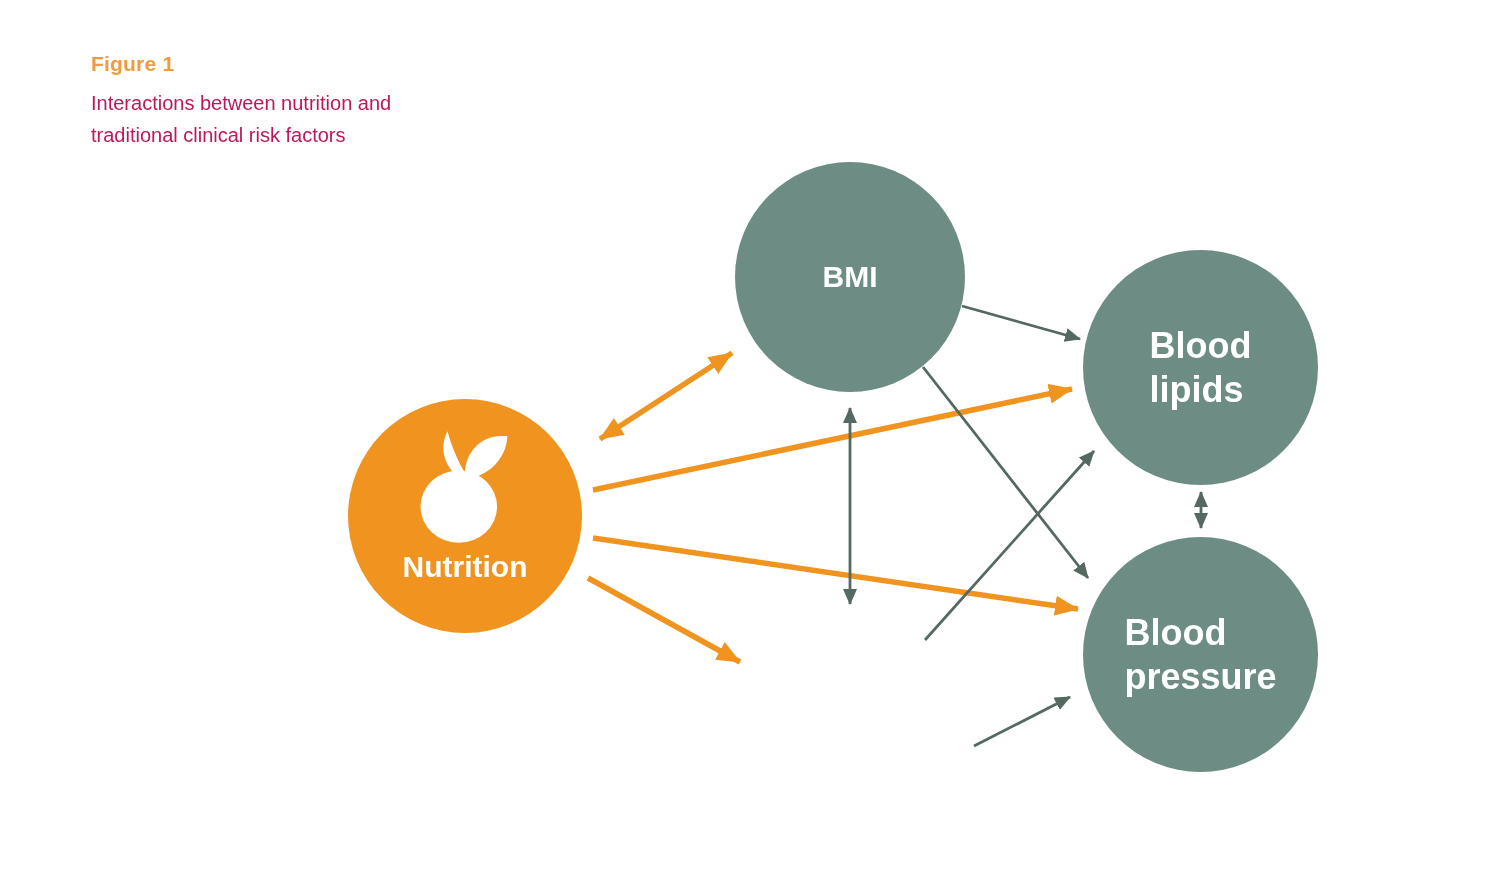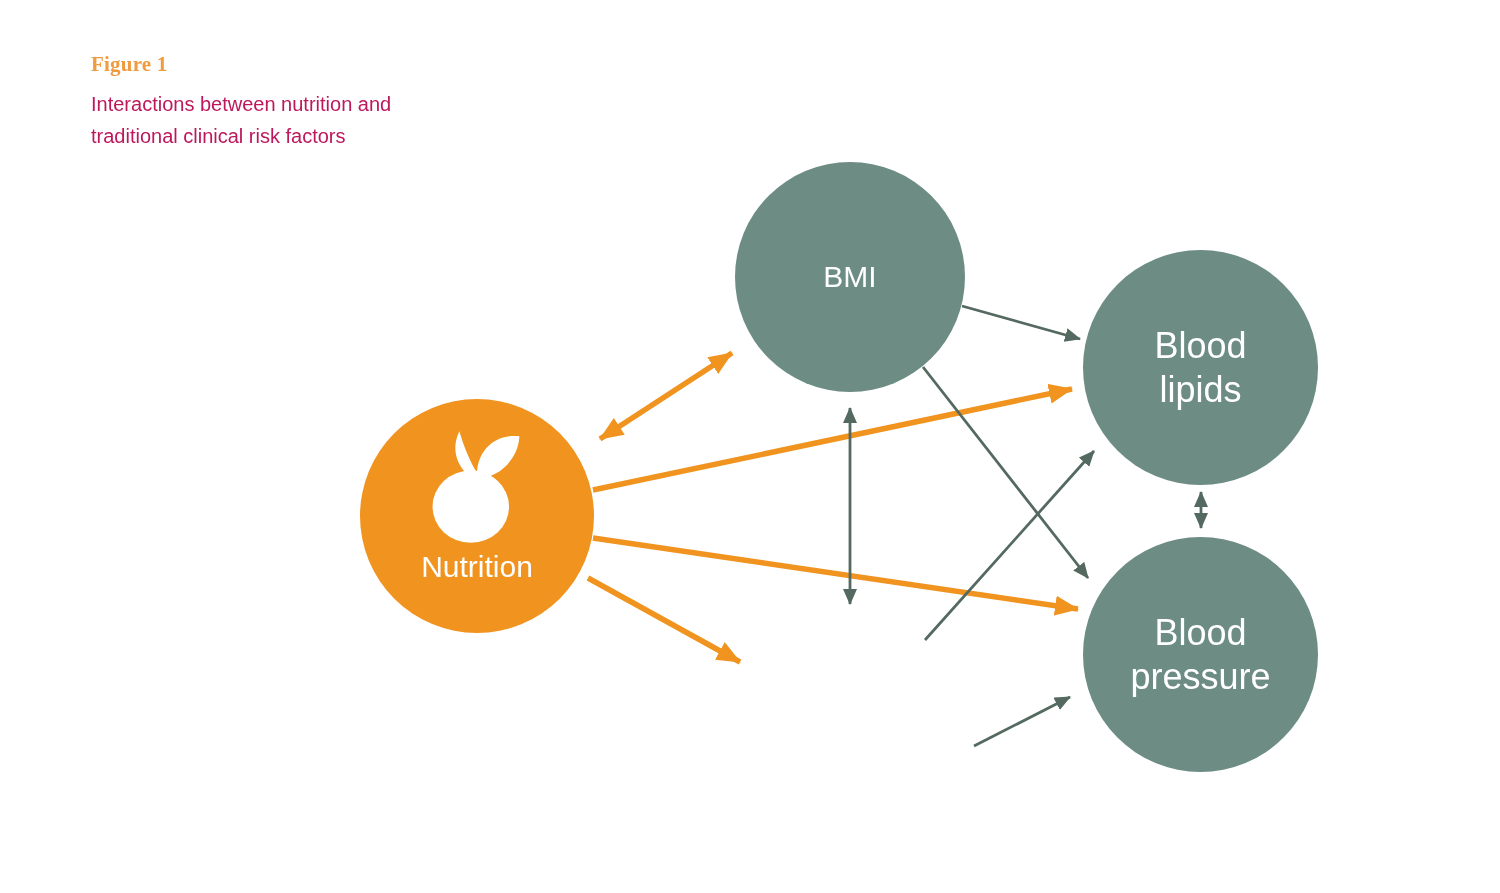--- a/index.html
+++ b/index.html
@@ -10,55 +10,54 @@
     background: #ffffff;
     overflow: hidden;
     font-family: "Liberation Sans", sans-serif;
   }
   .figure-header { position: absolute; left: 91px; top: 52px; }
   .figure-label {
     color: #F09B40;
     font-size: 21px;
     font-weight: bold;
     letter-spacing: 0.2px;
-    font-family: Liberation Serif, serif;
   }
   .figure-caption {
     margin-top: 11px;
     color: #be185d;
     font-size: 20px;
     line-height: 32px;
     white-space: pre-line;
   }
   .arrows-layer { position: absolute; left: 0; top: 0; }
   .node {
     position: absolute;
     border-radius: 50%;
     display: flex;
     flex-direction: column;
     align-items: center;
     justify-content: center;
-    text-align: center;
+    text-align: left;
     color: #ffffff;
-    font-weight: normal;
+    font-weight: bold;
   }
   .node-teal { background: #6C8C84; }
   .node-orange { background: #F0931F; }
   .node-label {
     font-size: 36px;
     line-height: 1.22;
     white-space: pre-line;
     color: #ffffff;
   }
   .node-bmi      { left: 735px;  top: 162px; width: 230px; height: 230px; }
   .node-lipids   { left: 1083px; top: 250px; width: 235px; height: 235px; }
   .node-glucose  { left: 733px;  top: 612px; width: 235px; height: 235px; }
   .node-pressure { left: 1083px; top: 537px; width: 235px; height: 235px; }
   .node-nutrition {
-    left: 360px; top: 399px; width: 234px; height: 234px;
+    left: 348px; top: 399px; width: 234px; height: 234px;
     justify-content: flex-start;
   }
   .node-nutrition .apple { margin-top: 26px; }
   .node-nutrition .node-label { font-size: 30px; margin-top: 2px; }
 </style>
 </head>
 <body>
 
 <div class="canvas">
 

